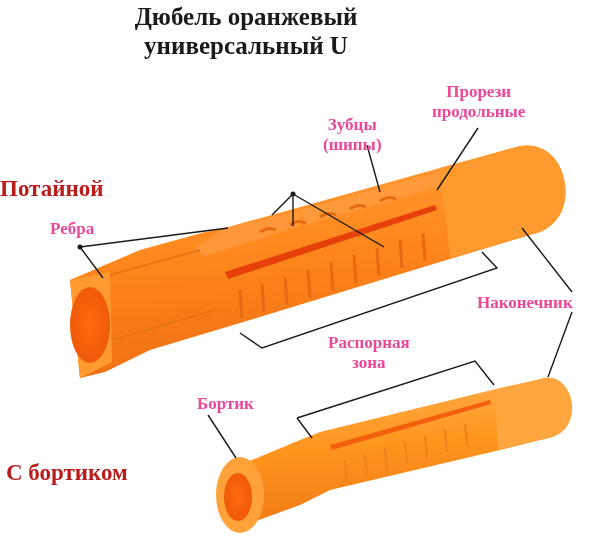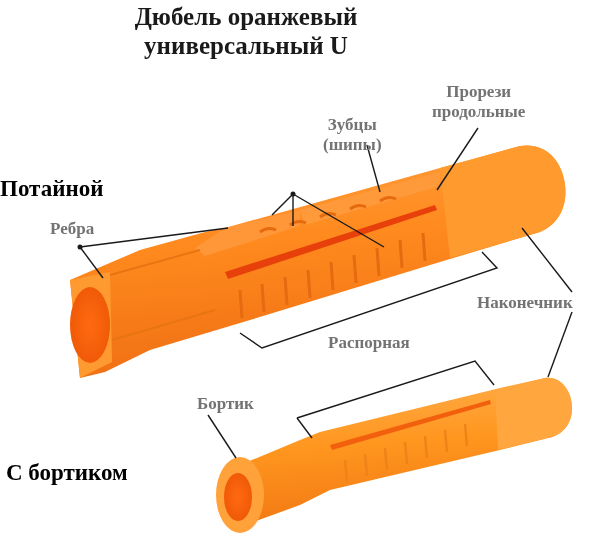--- a/index.html
+++ b/index.html
@@ -1,24 +1,24 @@
 <!DOCTYPE html>
 <html><head>
   <meta charset="utf-8">
   <style>
     html, body { margin: 0; padding: 0; background: #ffffff; }
     body { width: 600px; height: 547px; position: relative; overflow: hidden;
            font-family: "DejaVu Serif", "Liberation Serif", serif; }
     .title { position: absolute; left: 0; top: 2px; width: 492px; text-align: center;
              font-weight: bold; font-size: 25px; line-height: 29px; color: #1a1a1a;
              font-family: "Liberation Serif", "DejaVu Serif", serif; }
-    .label { position: absolute; font-weight: bold; color: #737373; font-size: 17px;
+    .label { position: absolute; font-weight: bold; color: #ec4899; font-size: 17px;
              line-height: 20px; text-align: center; white-space: nowrap;
              font-family: "Liberation Serif", "DejaVu Serif", serif; }
-    .type-label { position: absolute; font-weight: bold; font-size: 23px; color: #000000;
+    .type-label { position: absolute; font-weight: bold; font-size: 23px; color: #b91c1c;
                   white-space: nowrap; font-family: "Liberation Serif", "DejaVu Serif", serif; }
     svg.art { position: absolute; left: 0; top: 0; }
   </style>
 </head>
 <body>
 
 <div class="title">
   <div>Дюбель оранжевый</div>
   <div>универсальный U</div>
 </div>
@@ -147,15 +147,16 @@
 
 <div class="label" style="left:432px; top:82px;">
   <div>Прорези</div>
   <div>продольные</div>
 </div>
 
 <div class="label" style="left:477px; top:293px;">Наконечник</div>
 
 <div class="label" style="left:328px; top:333px;">
   <div>Распорная</div>
+  <div>зона</div>
 </div>
 
 <div class="label" style="left:197px; top:394px;">Бортик</div>
 
 </body></html>

